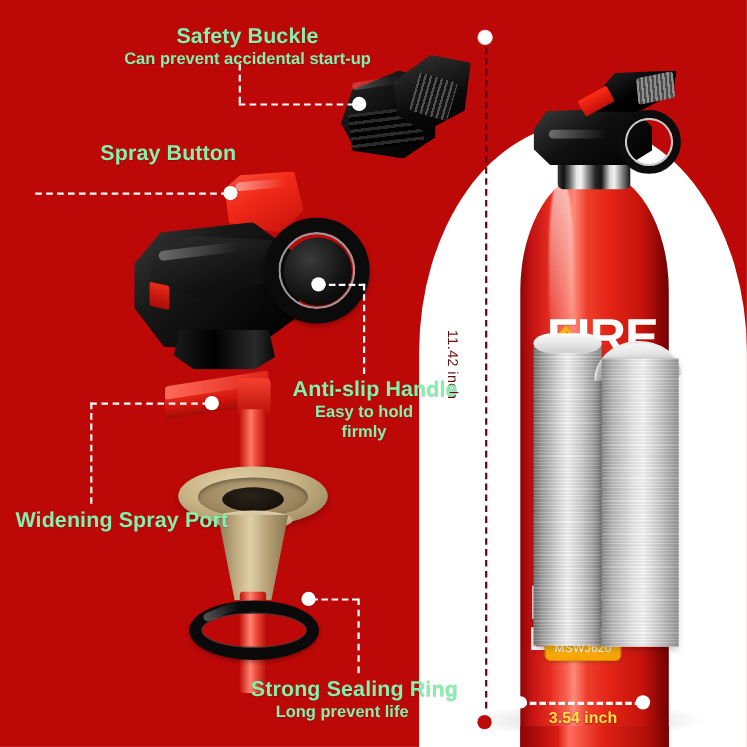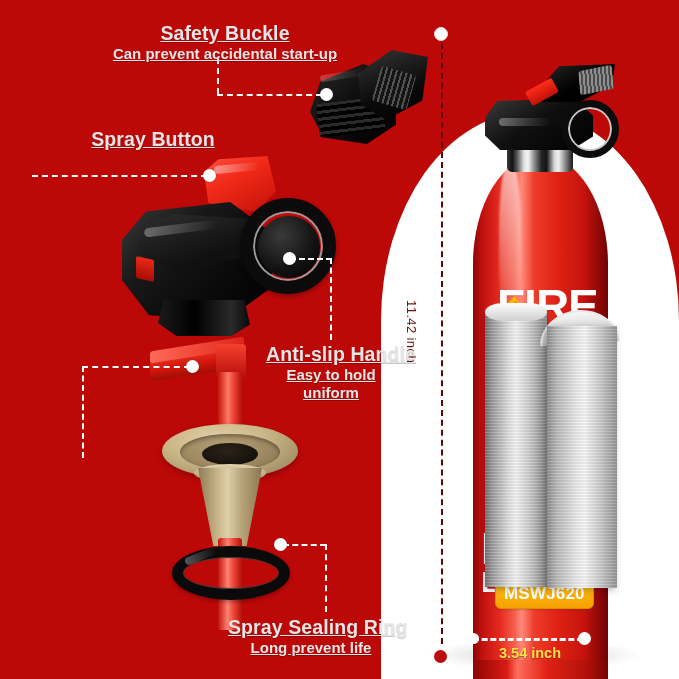--- a/index.html
+++ b/index.html
@@ -24,21 +24,21 @@
     border-top-right-radius:150px 210px;
   }
   .white-panel-shadow{
     position:absolute;
     left:430px; top:640px;
     width:210px; height:30px;
     background:radial-gradient(ellipse at 50% 50%, rgba(150,150,150,.45) 0%, rgba(200,200,200,0) 72%);
   }
 
   
-  .callout{ position:absolute; color:#e5e5e5;text-decoration:underline; }
+  .callout{ position:absolute; color:#86efac; }
   .callout .title{
     font-size:19.5px; font-weight:bold; letter-spacing:.1px;
     line-height:1.16; white-space:nowrap;
     text-shadow:0 1px 1px rgba(0,0,0,.22);
   }
   .callout .sub{
     font-size:15px; font-weight:bold; line-height:1.25;
     text-shadow:0 1px 1px rgba(0,0,0,.22);
   }
   .c-center{ text-align:center; }
@@ -185,21 +185,21 @@
   .label-w{
     position:absolute; left:95px; top:498px;
     font-size:20px; font-weight:bold; color:#fff;
   }
   .model-badge{
     position:absolute; left:40px; top:520px;
     padding:3px 8px 4px;
     background:linear-gradient(to bottom,#ffbe1a,#f5a300);
     border:1.5px solid #e08b00;
     border-radius:6px;
-    color:#fff; font-size:17px; font-weight:bold; letter-spacing:.2px;
+    color:#fff; font-size:11px; font-weight:normal; letter-spacing:.2px;
     box-shadow:0 1px 2px rgba(120,60,0,.3);
   }
 
   
   .peel-a{
     position:absolute; left:30px; top:252px; width:62px; height:275px;
     background:linear-gradient(to right,#6f6f6f 0%,#9d9d9d 12%,#d9d9d9 36%,#f2f2f2 50%,#cfcfcf 70%,#a3a3a3 88%,#8a8a8a 100%);
     box-shadow:0 2px 6px rgba(0,0,0,.3);
   }
   .peel-a::after{
@@ -484,24 +484,25 @@
     <div class="title">Safety Buckle</div>
     <div class="sub">Can prevent accidental start-up</div>
   </div>
 
   <div class="callout c-center" id="co-spray-btn">
     <div class="title">Spray Button</div>
   </div>
 
   <div class="callout c-center" id="co-handle">
     <div class="title">Anti-slip Handle</div>
-    <div class="sub">Easy to hold uniform</div>
+    <div class="sub">Easy to hold firmly</div>
   </div>
 
   <div class="callout c-left" id="co-port">
+    <div class="title">Widening Spray Port</div>
   </div>
 
   <div class="callout c-center" id="co-seal">
-    <div class="title">Spray Sealing Ring</div>
+    <div class="title">Strong Sealing Ring</div>
     <div class="sub">Long prevent life</div>
   </div>
 
 </div>
 
 </body></html>

